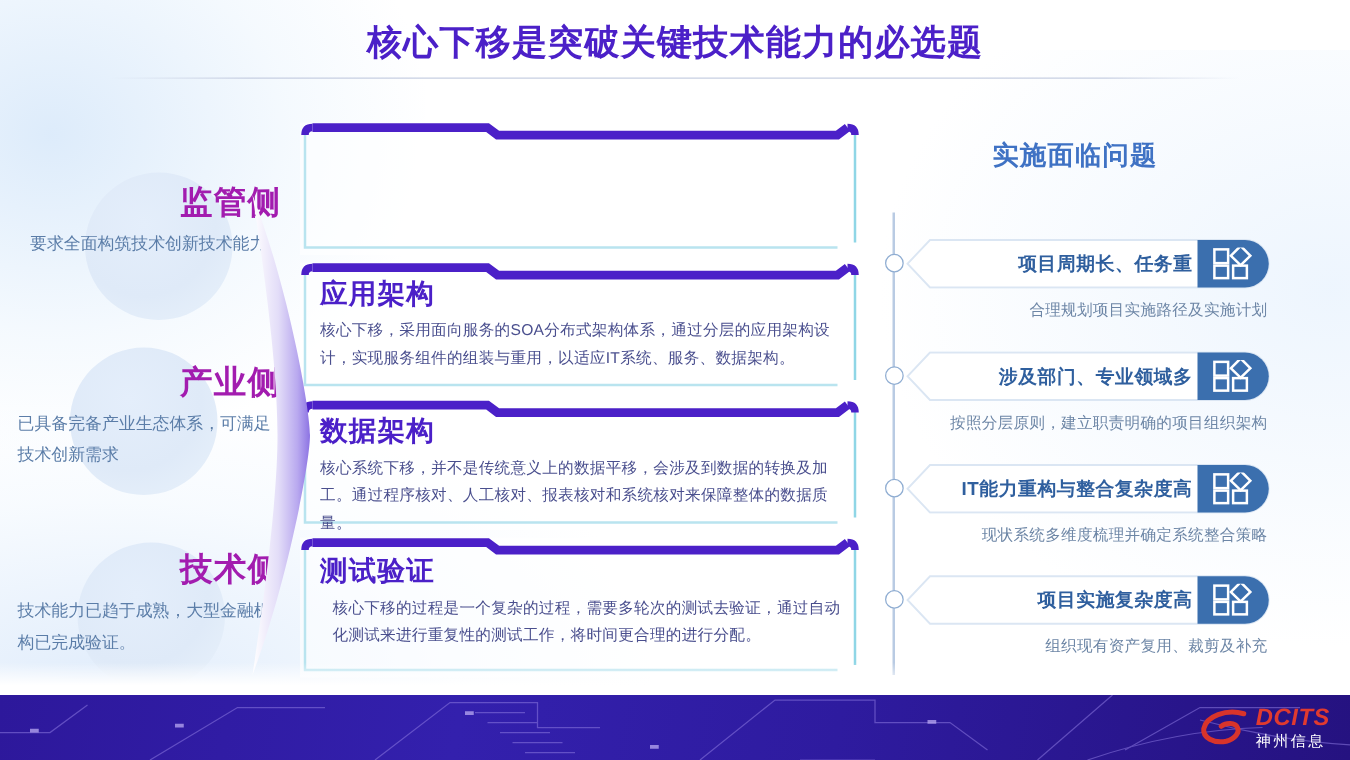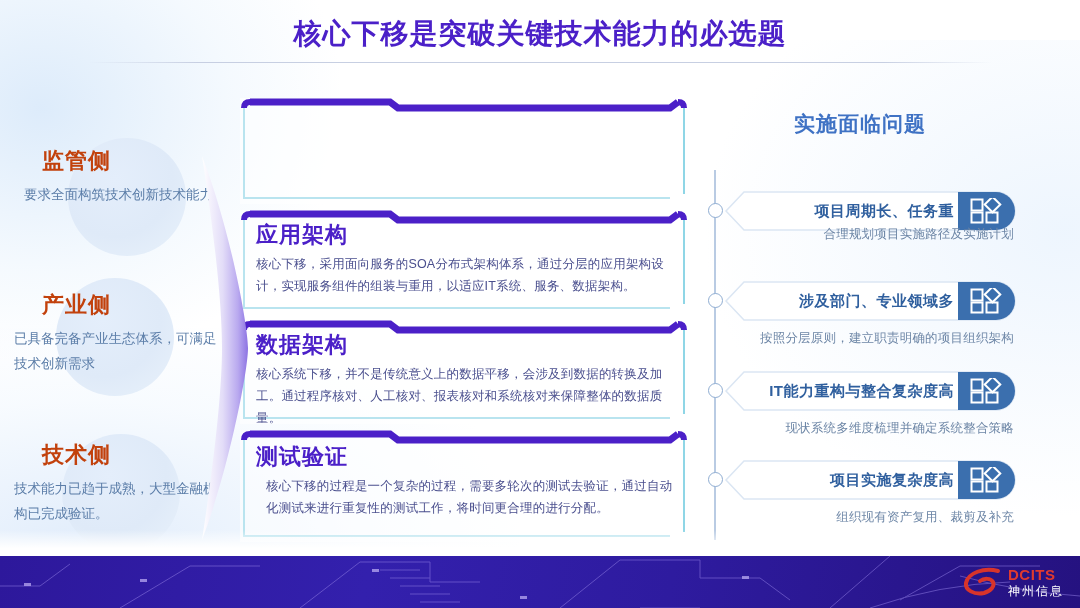--- a/index.html
+++ b/index.html
@@ -55,22 +55,22 @@
   .left-blob{
     position:absolute; width:118px; height:118px; border-radius:50%;
     background:radial-gradient(circle at 40% 35%, #e4eefb 0%, #dfeaf8 55%, #e9f2fb 100%);
     z-index:0;
   }
   .left-item.i0 .left-blob{ left:58px; top:-8px; }
   .left-item.i1 .left-blob{ left:46px; top:-12px; }
   .left-item.i2 .left-blob{ left:52px; top:-6px; }
   .left-label{
     position:relative; z-index:2;
-    font-size:22px; font-weight:bold; color:#c2410c;
-    text-align:left; padding-left:32px; letter-spacing:1px;
+    font-size:26px; font-weight:bold; color:#a21caf;
+    text-align:right; padding-left:32px; letter-spacing:1px;
     line-height:30px;
   }
   .left-desc{
     position:relative; z-index:2;
     margin-top:6px; font-size:13.5px; color:#5b7da8;
     line-height:25px; text-align:left; padding-left:14px;
   }
   .left-item.i1 .left-desc, .left-item.i2 .left-desc{ padding-left:4px; }
 
   
@@ -135,21 +135,21 @@
     letter-spacing:.5px; margin-right:62px; white-space:nowrap;
   }
   .pill-icon{
     position:absolute; right:0; top:0; width:58px; height:40px;
     z-index:3; display:flex; align-items:center; justify-content:center;
   }
   .sub{
     position:absolute; left:24px; width:290px; text-align:right;
     font-size:12.5px; color:#6d86a6; letter-spacing:.2px;
   }
-  .sub.s0{ top:116px; }
+  .sub.s0{ top:130px; }
   .sub.s1{ top:220px; }
   .sub.s2{ top:310px; }
   .sub.s3{ top:399px; }
 
   
   .footer{
     position:absolute; left:0; bottom:0; width:1080px; height:52px;
     background:linear-gradient(100deg,#2d189b 0%,#3320ad 34%,#2e1b9f 62%,#251280 100%);
     overflow:hidden;
   }
@@ -157,22 +157,23 @@
     position:absolute; left:0; bottom:52px; width:1080px; height:26px;
     background:linear-gradient(180deg, rgba(255,255,255,0) 0%, rgba(255,255,255,1) 70%);
   }
   .logo{
     position:absolute; right:16px; top:6px; height:40px;
     display:flex; align-items:center; gap:6px;
   }
   .logo-mark{ width:40px; height:34px; }
   .logo-text{ display:flex; flex-direction:column; align-items:flex-start; line-height:1; }
   .logo-en{
-    font-size:15px; font-weight:bold; color:#e03a2f; letter-spacing:.5px;
+    font-size:19px; font-weight:bold; color:#e03a2f; letter-spacing:.5px;
     font-family:"Liberation Sans",sans-serif;
+    font-style:italic;
   }
   .logo-cn{ font-size:12px; color:#ffffff; letter-spacing:2px; margin-top:3px; }
 </style>
 </head>
 <body>
 
 <div id="slide">
 
   <div class="bg-wash-tl"></div>
   <div class="bg-wash-bl"></div>

